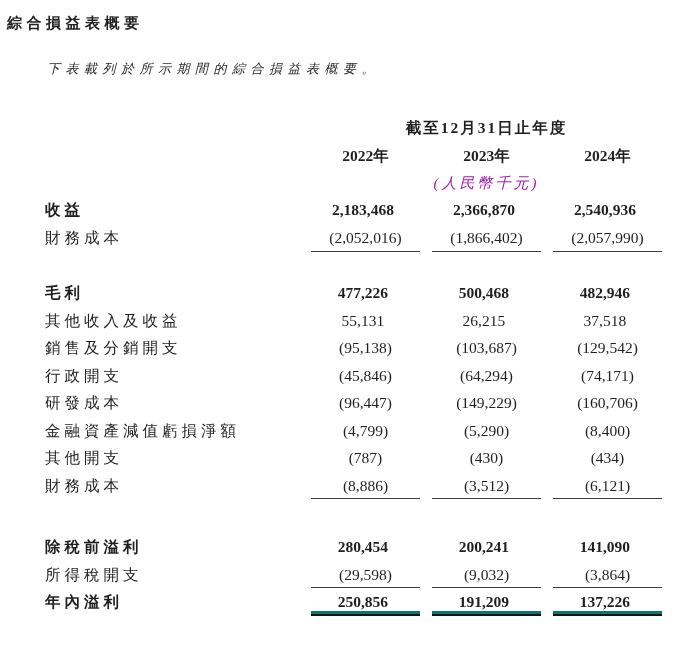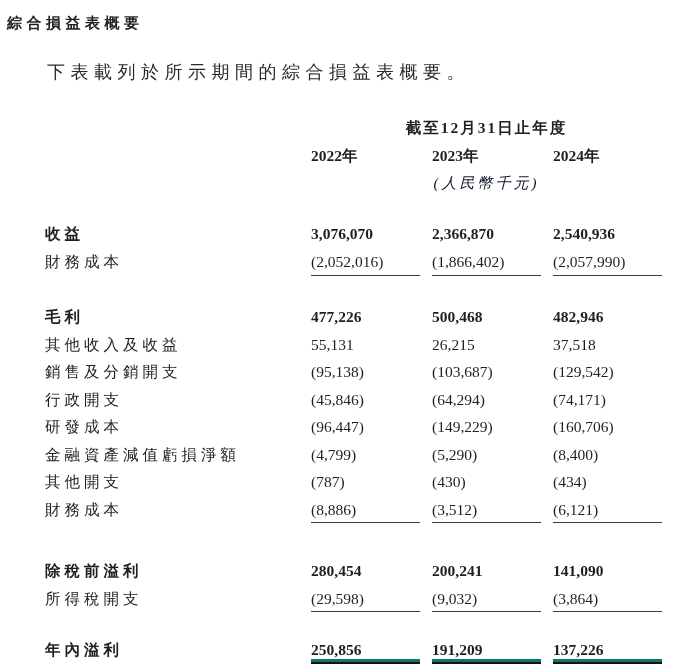--- a/index.html
+++ b/index.html
@@ -14,47 +14,47 @@
     overflow:hidden;
   }
   .doc-title {
     position:absolute; top:14px; left:7px;
     font-family:"Liberation Sans","DejaVu Sans",sans-serif;
     font-weight:bold; font-size:15px;
     letter-spacing:4.5px; color:#222;
   }
   .intro {
     position:absolute; top:60px; left:47px;
-    font-size:18px; letter-spacing:5.5px; color:#2a2a2a;
+    font-size:13px; letter-spacing:5.5px; color:#2a2a2a;font-style:italic;
   }
   .fin-table {
     position:absolute; top:114px; left:45px; width:617px;
   }
   .row { display:flex; align-items:stretch; }
   .label-cell {
     flex:1; letter-spacing:4px; text-align:left;
     white-space:nowrap; overflow:visible;
   }
   .num-cell {
-    width:109px; text-align:left; white-space:nowrap;
+    width:109px; text-align:center; white-space:nowrap;
   }
   .num-cell + .num-cell, .label-cell + .num-cell { margin-left:12px; }
   .span-cell { width:351px; text-align:center; white-space:nowrap; }
 
   .h28 { height:28px; line-height:28px; }
   .h27 { height:27.5px; line-height:27.5px; }
   .h26 { height:26px; line-height:26px; }
-  .mt24 { margin-top:24px; }
+  .mt24 { }
   .mt27 { margin-top:27px; }
   .mt22 { margin-top:34px; }
 
   .bold { font-weight:bold; }
   .period-head { font-weight:bold; letter-spacing:2px; font-size:15.5px; }
   .year-head { font-weight:bold; }
-  .unit-note { font-style:italic; letter-spacing:3px; font-size:15px; color:#0f172a; }
+  .unit-note { font-style:italic; letter-spacing:3px; font-size:15px; color:#a21caf; }
 
   
   .v.pos::after { content:")"; visibility:hidden; }
 
   
   .rule .num-cell { border-bottom:1.5px solid #3d3d3d; }
 
   
   .total .num-cell { border-bottom:5px solid #0f766e; position:relative; }
   .total .num-cell::after {
@@ -85,21 +85,21 @@
       <div class="num-cell year-head">2024年</div>
     </div>
 
     <div class="row h26">
       <div class="label-cell"></div>
       <div class="span-cell unit-note">(人民幣千元)</div>
     </div>
 
     <div class="row h28 bold mt24">
       <div class="label-cell">收益</div>
-      <div class="num-cell"><span class="v pos">3,076,070</span></div>
+      <div class="num-cell"><span class="v pos">2,183,468</span></div>
       <div class="num-cell"><span class="v pos">2,366,870</span></div>
       <div class="num-cell"><span class="v pos">2,540,936</span></div>
     </div>
 
     <div class="row h28 rule">
       <div class="label-cell">財務成本</div>
       <div class="num-cell"><span class="v">(2,052,016)</span></div>
       <div class="num-cell"><span class="v">(1,866,402)</span></div>
       <div class="num-cell"><span class="v">(2,057,990)</span></div>
     </div>

